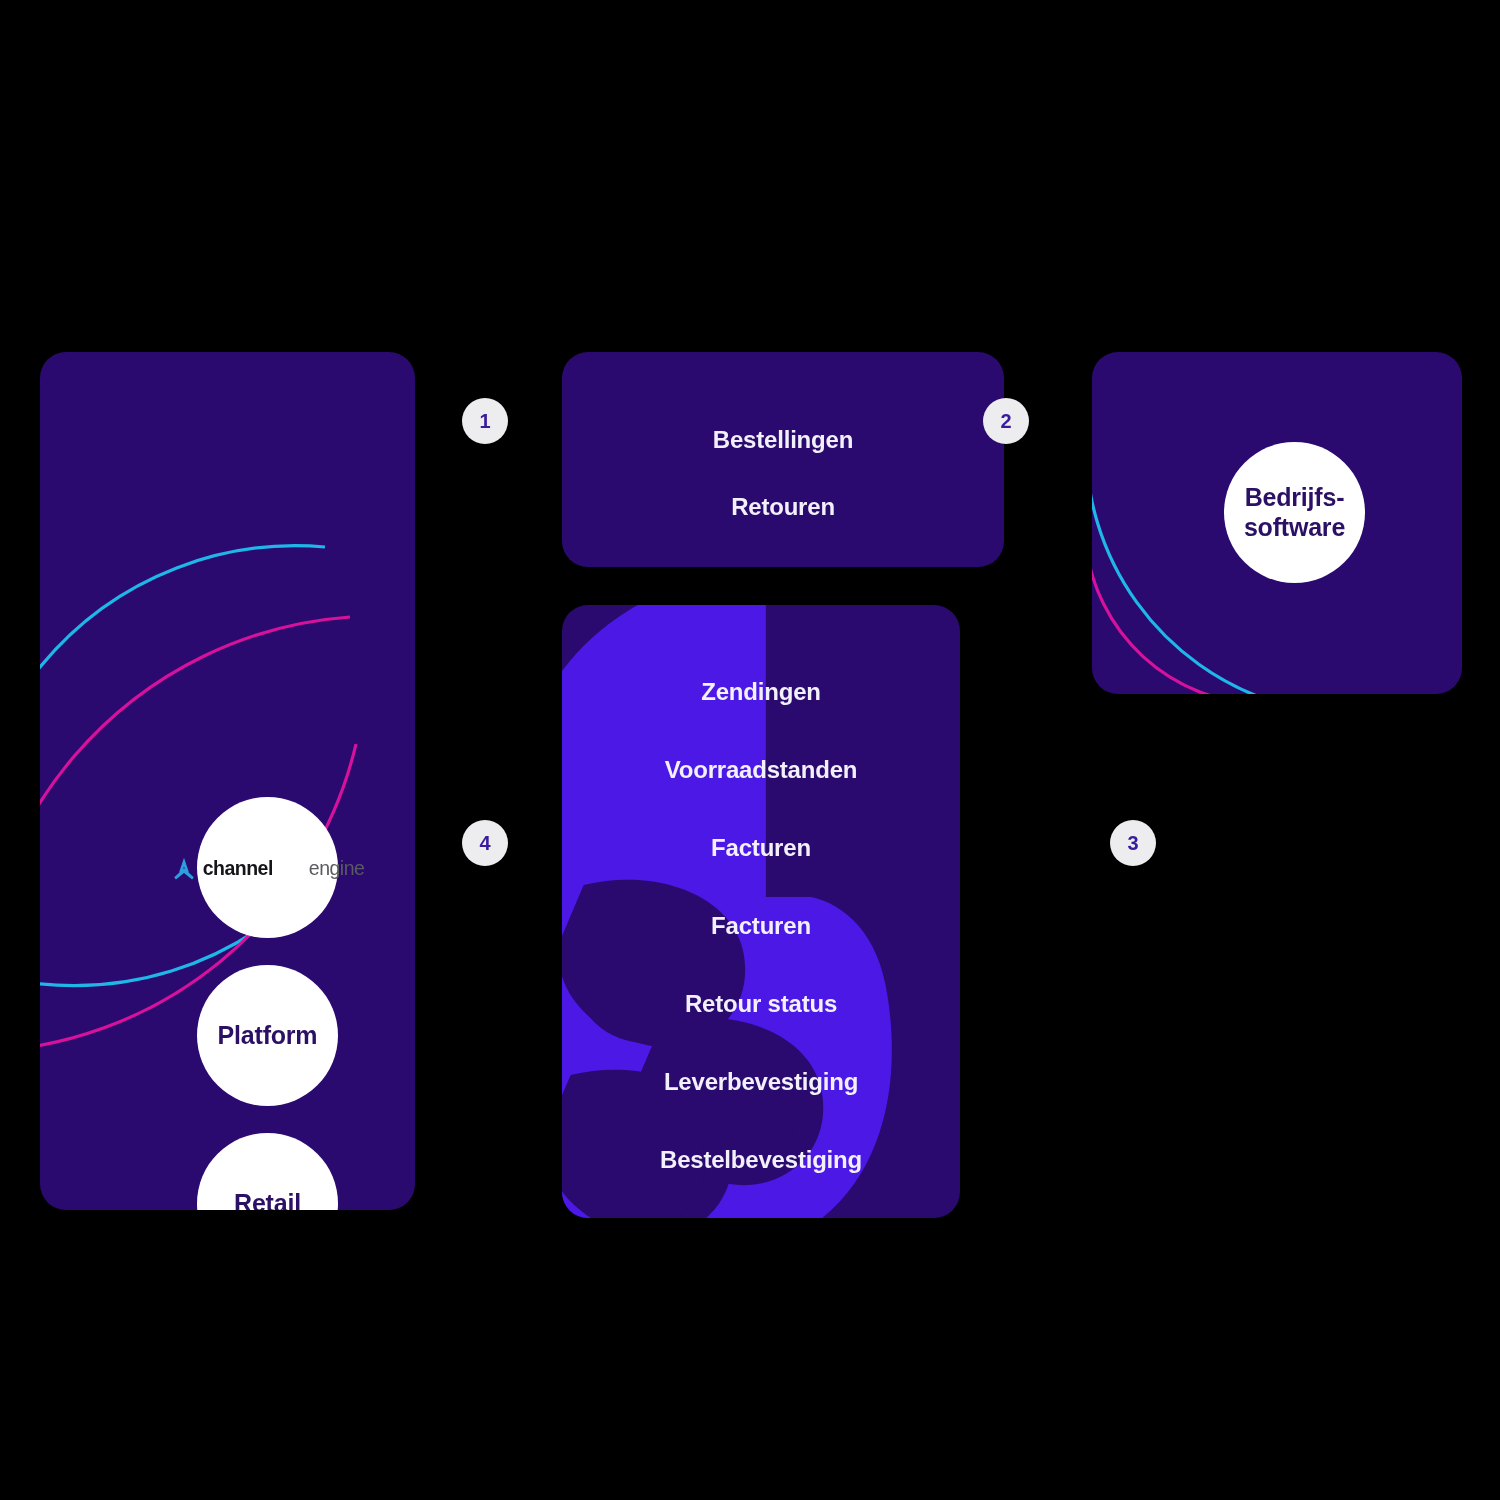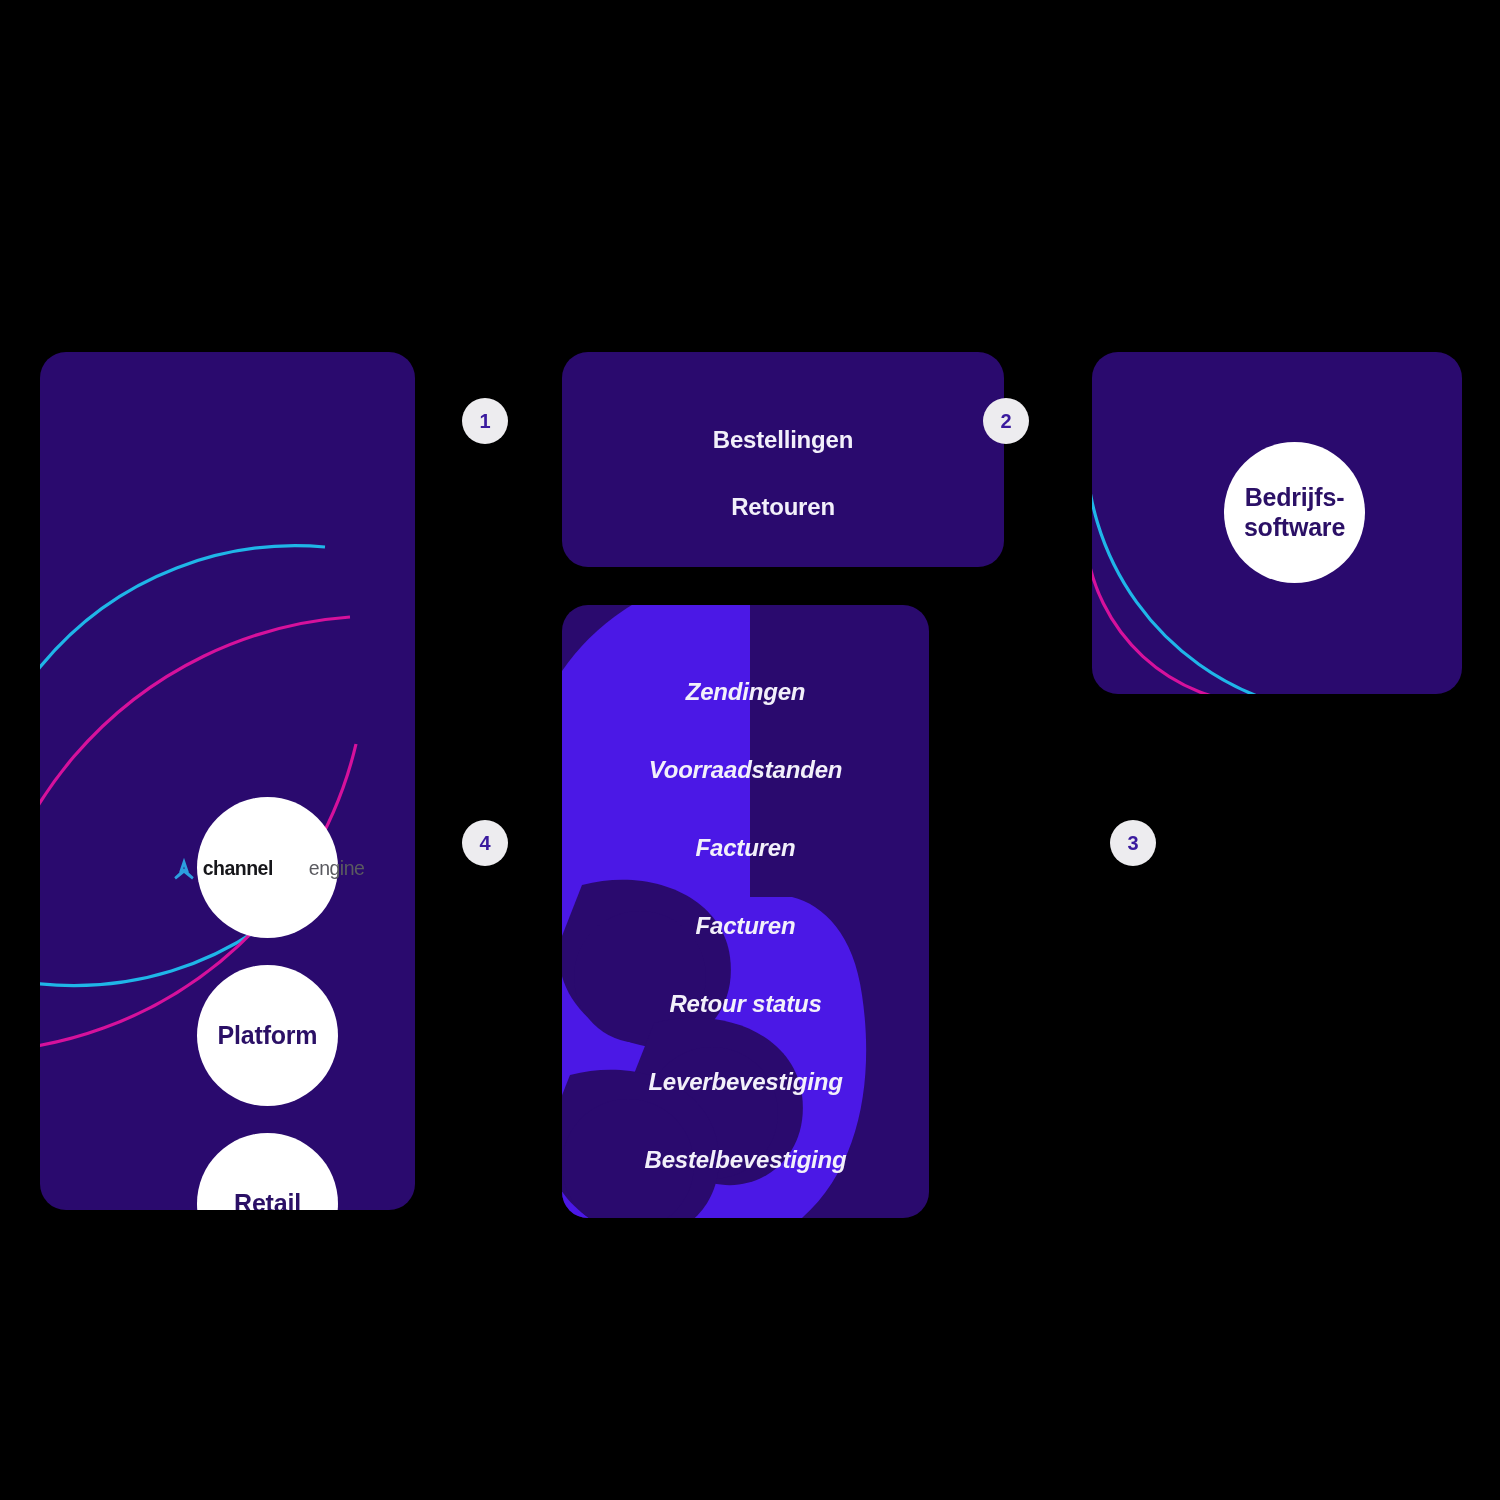--- a/index.html
+++ b/index.html
@@ -12,21 +12,21 @@
 
   
   .card{
     position:absolute;
     background:#2A0A6E;
     border-radius:26px;
     overflow:hidden;
   }
   #card-channels{ left:40px;  top:352px;  width:375px; height:858px; }
   #card-orders  { left:562px; top:352px;  width:442px; height:215px; }
-  #card-data    { left:562px; top:605px;  width:367px; height:613px;font-style:italic; }
+  #card-data    { left:562px; top:605px;  width:398px; height:613px; }
   #card-erp     { left:1092px;top:352px;  width:370px; height:342px; }
 
   
   .arcsvg{position:absolute;left:0;top:0;width:100%;height:100%;pointer-events:none;}
 
   
   .bubble{
     position:absolute;
     background:#FFFFFF;
     border-radius:50%;

